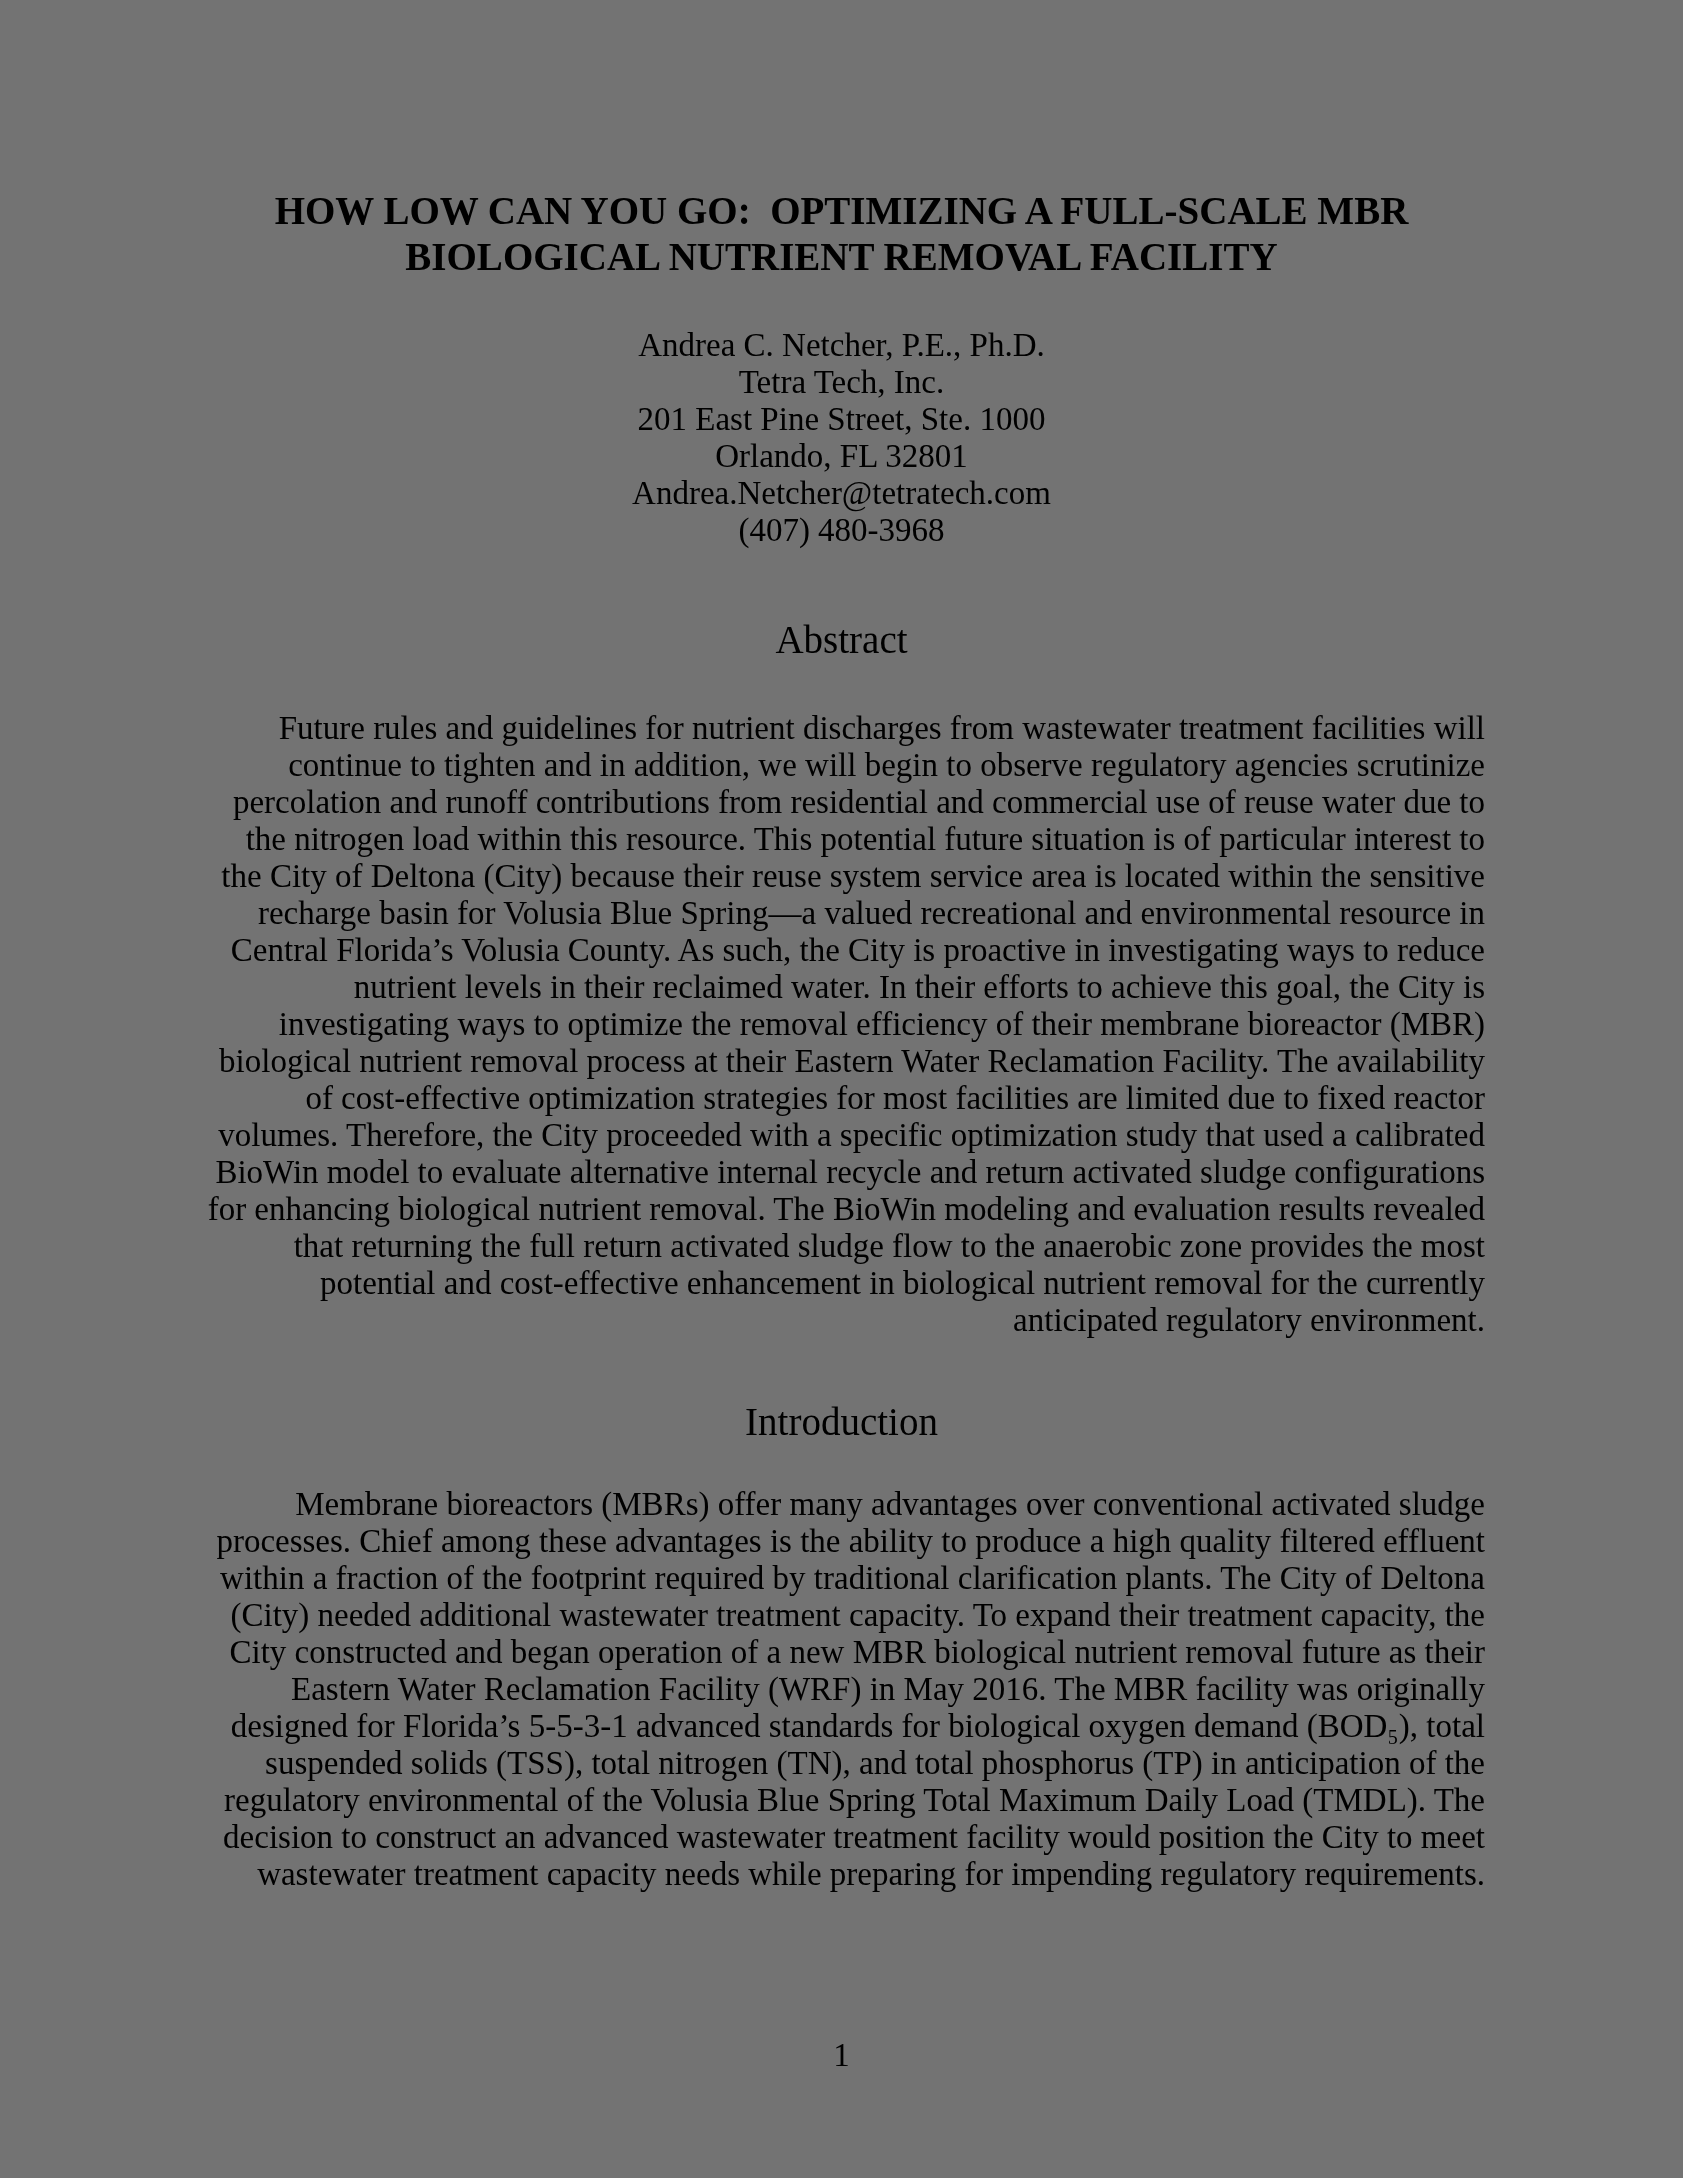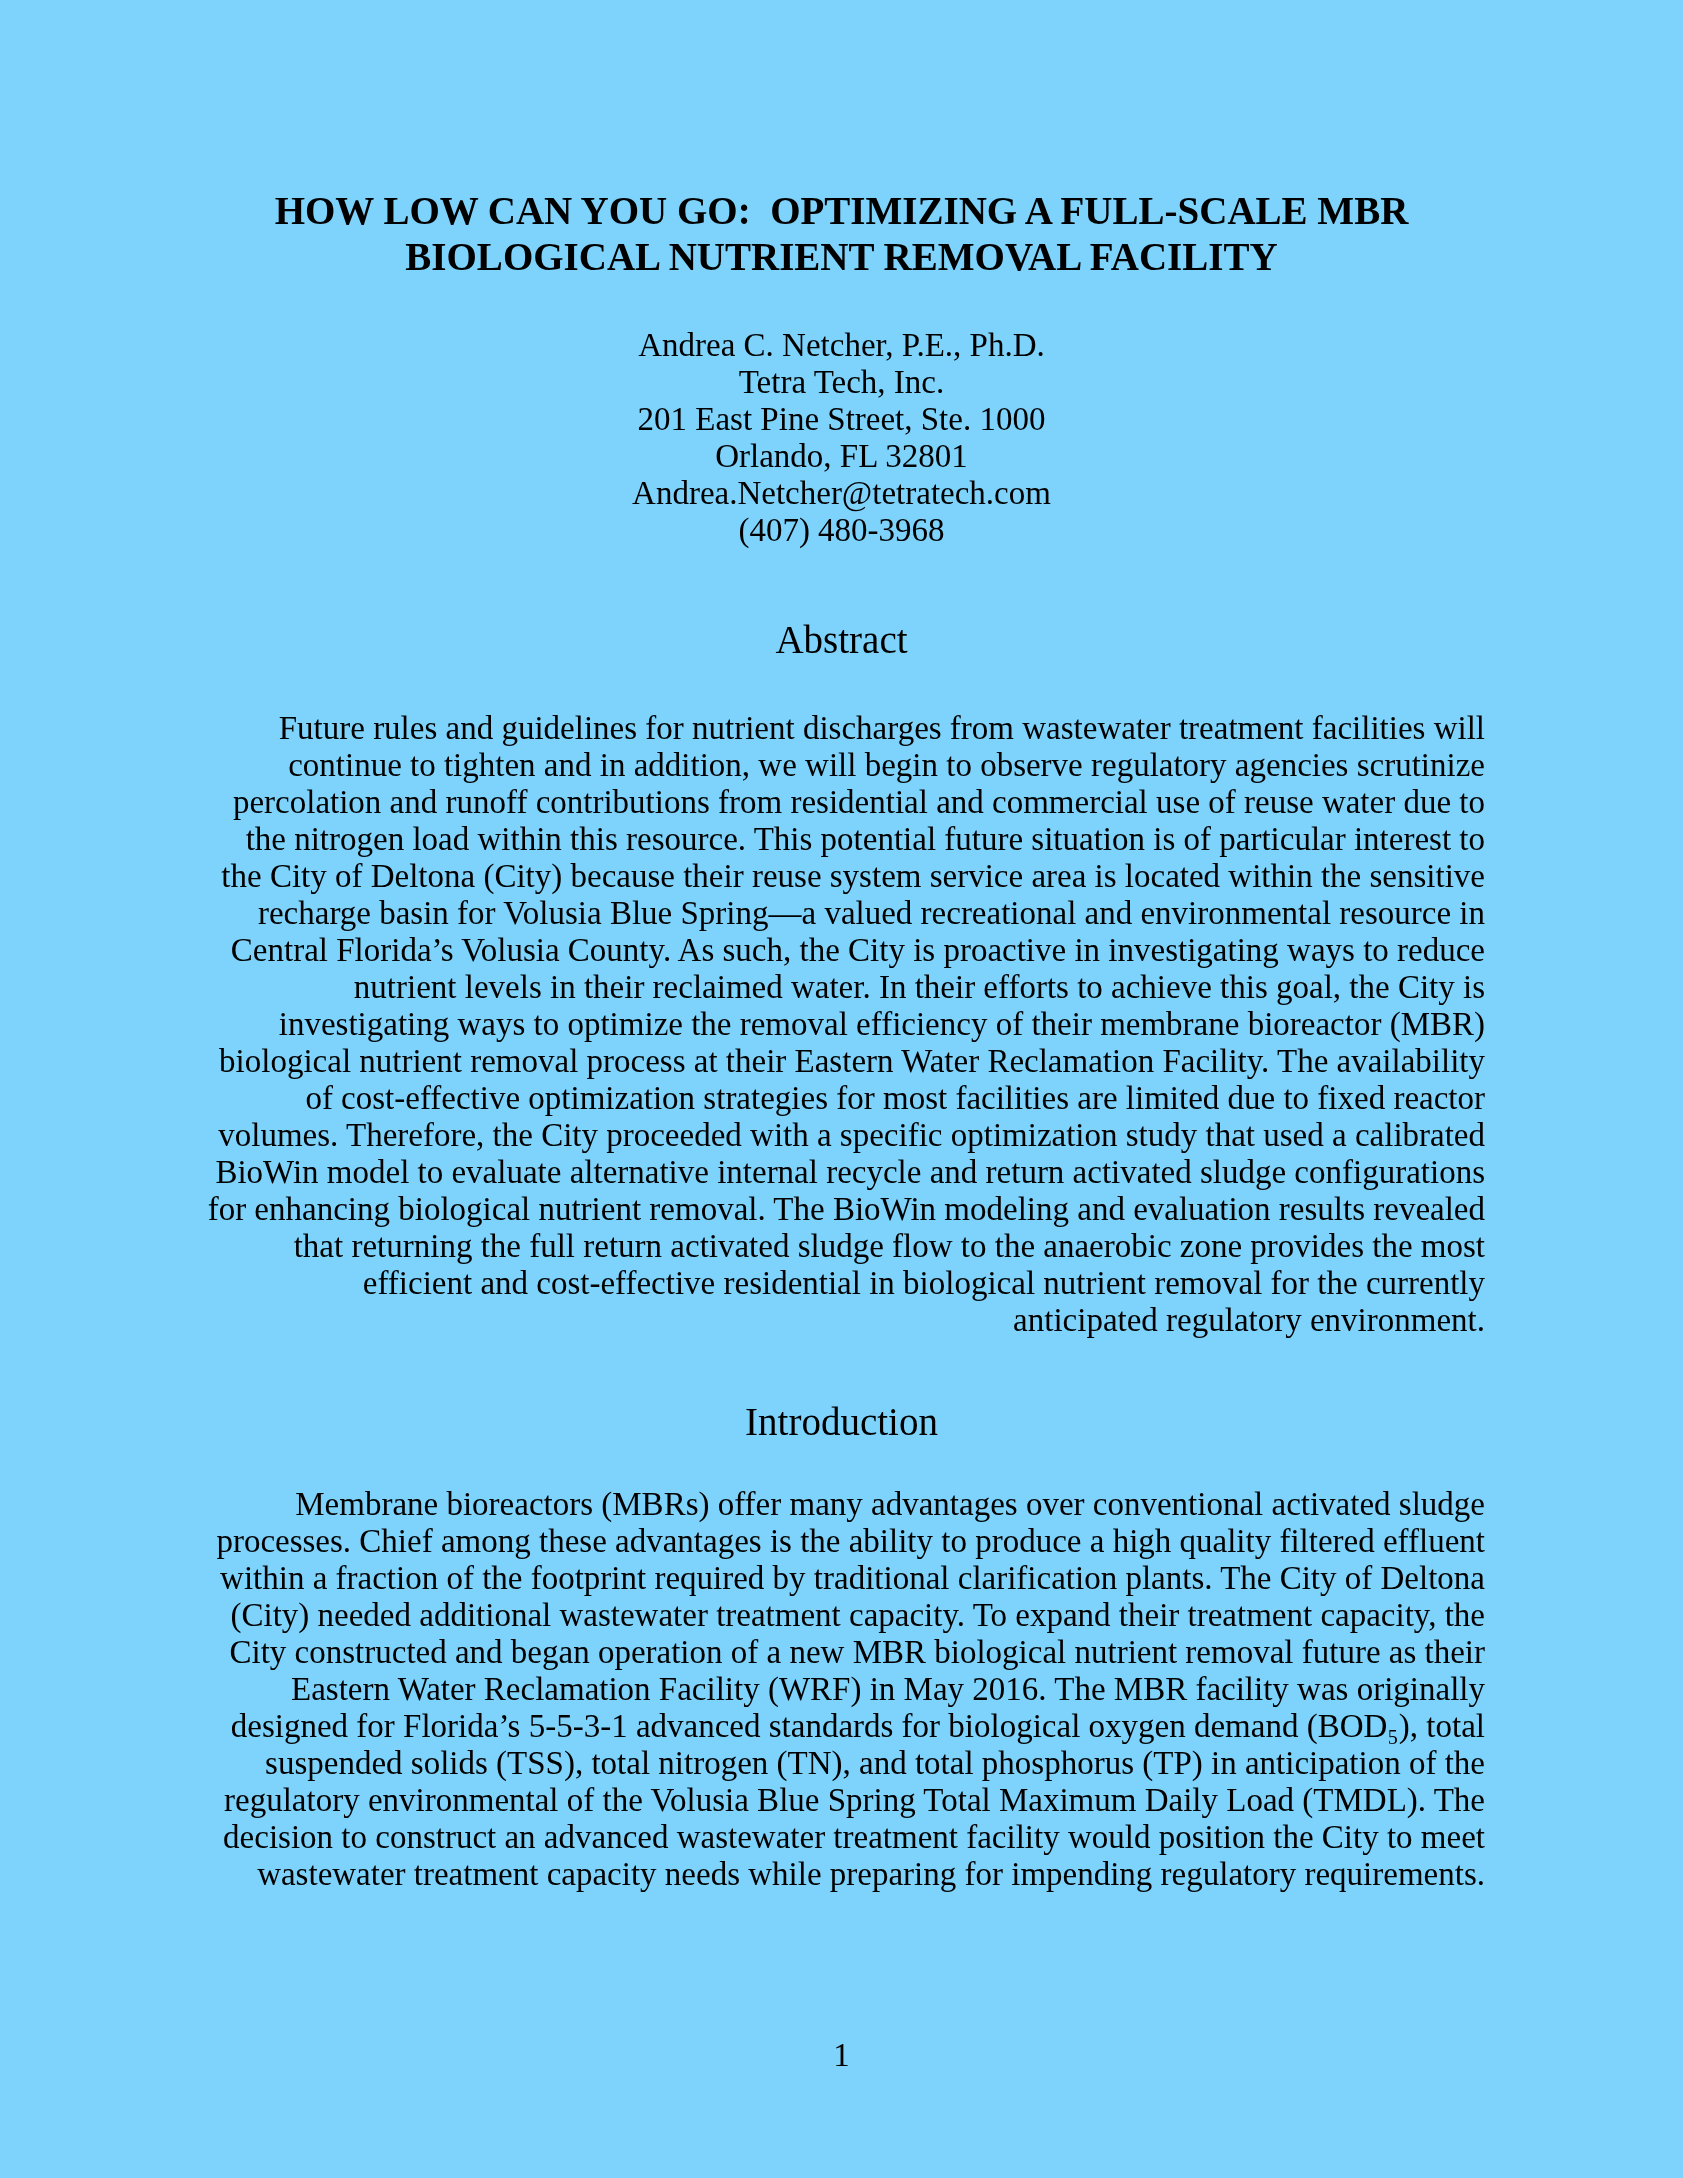--- a/index.html
+++ b/index.html
@@ -4,21 +4,21 @@
 <style>
   html, body {
     margin: 0;
     padding: 0;
     background: #ffffff;
   }
   .page {
     position: relative;
     width: 1683px;
     height: 2178px;
-    background: #7dd3fc;
+    background: #737373;
     color: #000000;
     font-family: "Liberation Serif", "DejaVu Serif", serif;
     overflow: hidden;
   }
   .content {
     padding: 188px 198px 0 198px; 
   }
   .title {
     margin: 0;
     text-align: center;
@@ -100,21 +100,21 @@
         <div class="line">recharge basin for Volusia Blue Spring—a valued recreational and environmental resource in</div>
         <div class="line">Central Florida’s Volusia County. As such, the City is proactive in investigating ways to reduce</div>
         <div class="line">nutrient levels in their reclaimed water. In their efforts to achieve this goal, the City is</div>
         <div class="line">investigating ways to optimize the removal efficiency of their membrane bioreactor (MBR)</div>
         <div class="line">biological nutrient removal process at their Eastern Water Reclamation Facility. The availability</div>
         <div class="line">of cost-effective optimization strategies for most facilities are limited due to fixed reactor</div>
         <div class="line">volumes. Therefore, the City proceeded with a specific optimization study that used a calibrated</div>
         <div class="line">BioWin model to evaluate alternative internal recycle and return activated sludge configurations</div>
         <div class="line">for enhancing biological nutrient removal. The BioWin modeling and evaluation results revealed</div>
         <div class="line">that returning the full return activated sludge flow to the anaerobic zone provides the most</div>
-        <div class="line">efficient and cost-effective residential in biological nutrient removal for the currently</div>
+        <div class="line">potential and cost-effective enhancement in biological nutrient removal for the currently</div>
         <div class="line">anticipated regulatory environment.</div>
       </div>
 
     <h2 class="heading intro-heading">Introduction</h2>
 
     <div class="paragraph intro">
         <div class="line">Membrane bioreactors (MBRs) offer many advantages over conventional activated sludge</div>
         <div class="line">processes. Chief among these advantages is the ability to produce a high quality filtered effluent</div>
         <div class="line">within a fraction of the footprint required by traditional clarification plants. The City of Deltona</div>
         <div class="line">(City) needed additional wastewater treatment capacity. To expand their treatment capacity, the</div>

